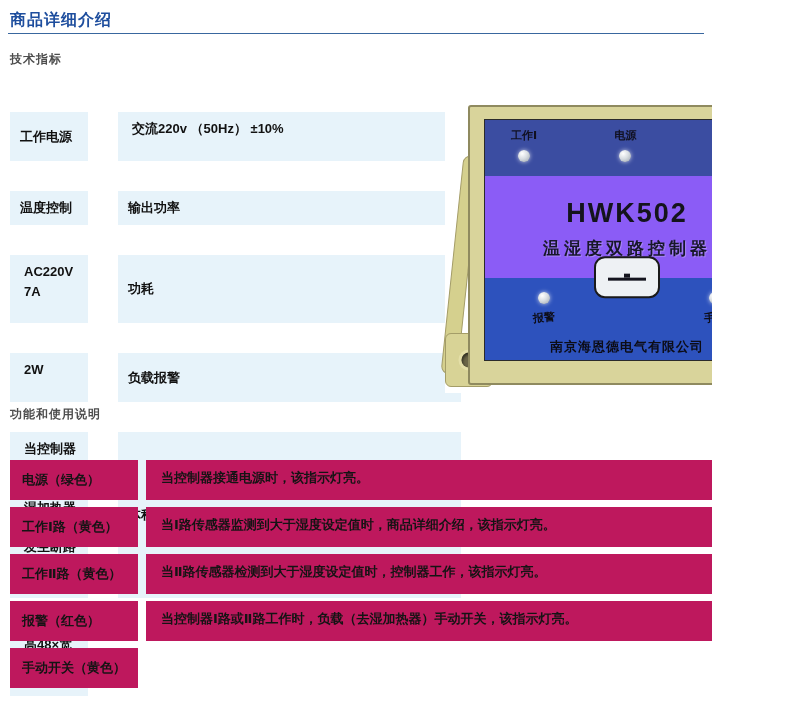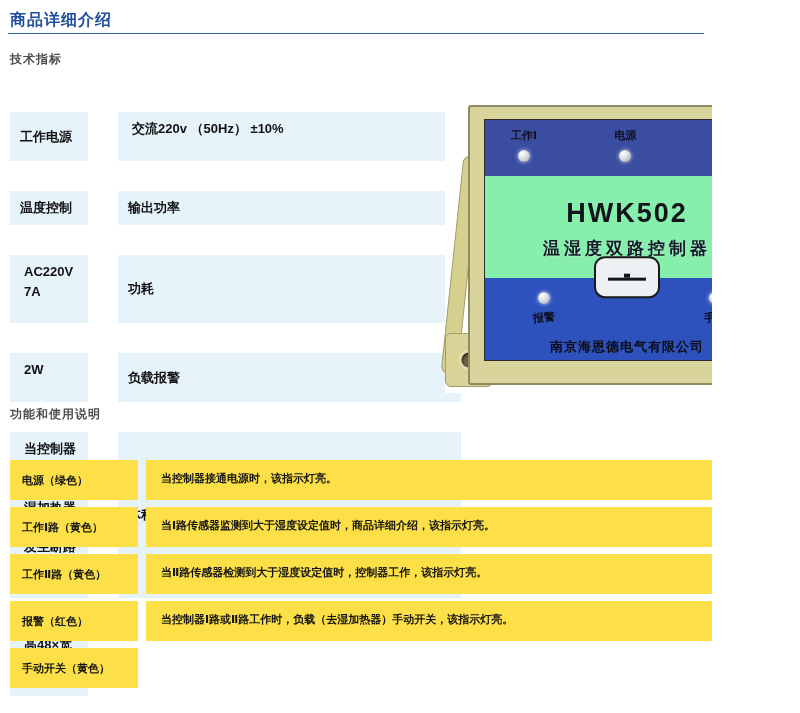--- a/index.html
+++ b/index.html
@@ -38,21 +38,21 @@
                background:#d9d49b;border:2px solid #8f8a5f;border-radius:3px;box-sizing:border-box;}
   .face{position:absolute;left:14px;right:14px;top:12px;bottom:22px;border:1px solid #2b2b2b;
         display:flex;flex-direction:column;overflow:visible;}
   .band-top{height:56px;background:#3b4da1;display:flex;justify-content:space-between;
             padding:8px 26px 6px;box-sizing:border-box;}
   .led-col{display:flex;flex-direction:column;align-items:center;gap:7px;}
   .led-label{font-size:11px;font-weight:bold;color:#101020;white-space:nowrap;}
   .led{width:12px;height:12px;border-radius:50%;
        background:radial-gradient(circle at 35% 30%, #ffffff 0%, #d8dde2 45%, #9aa2ab 100%);
        box-shadow:0 0 4px rgba(255,255,255,.7);}
-  .mid{flex:1;background:#86efac;display:flex;flex-direction:column;align-items:center;position:relative;}
+  .mid{flex:1;background:#8b5cf6;display:flex;flex-direction:column;align-items:center;position:relative;}
   .model{margin-top:22px;font-size:27px;font-weight:bold;color:#14141c;letter-spacing:2px;}
   .dev-name{margin-top:8px;font-size:17px;font-weight:bold;color:#17172a;letter-spacing:4px;
             text-shadow:1px 1px 0 rgba(255,255,255,.25);}
   .switch-label{position:absolute;bottom:4px;left:50%;transform:translateX(-50%);
                 font-size:12px;font-weight:bold;color:#101020;letter-spacing:2px;white-space:nowrap;}
   .band-bottom{height:82px;background:#2d52bd;position:relative;}
   .switch-btn{position:absolute;left:50%;top:0;transform:translate(-50%,-52%);
               width:62px;height:38px;background:#eef1f4;border:2px solid #1a1a1a;border-radius:11px;}
   .switch-line{position:absolute;left:50%;top:56%;transform:translate(-50%,-50%);
                width:38px;height:3px;background:#15151f;}
@@ -61,21 +61,21 @@
   .bled{position:absolute;top:14px;display:flex;flex-direction:column;align-items:center;gap:6px;}
   .bled-left{left:17%;}
   .bled-right{right:15%;}
   .bled .led-label{color:#0d0d18;transform:rotate(-5deg);}
   .company{position:absolute;bottom:4px;left:0;right:0;text-align:center;
            font-size:13px;font-weight:bold;color:#0c0c16;letter-spacing:1px;}
 
   
   .func-table{position:absolute;left:10px;top:460px;width:760px;display:grid;
               grid-template-columns:128px 624px;column-gap:8px;row-gap:7px;}
-  .func-cell{background:#fde047;font-size:11px;font-weight:bold;color:#141414;
+  .func-cell{background:#be185d;font-size:13px;font-weight:bold;color:#141414;
              display:flex;align-items:center;min-height:40px;box-sizing:border-box;line-height:1.5;}
   .func-label{padding:6px 4px 6px 12px;}
   .func-desc{padding:2px 12px 6px 15px;}
 </style>
 </head>
 <body>
 
 <div class="page">
 
   <div class="page-title">商品详细介绍</div>

